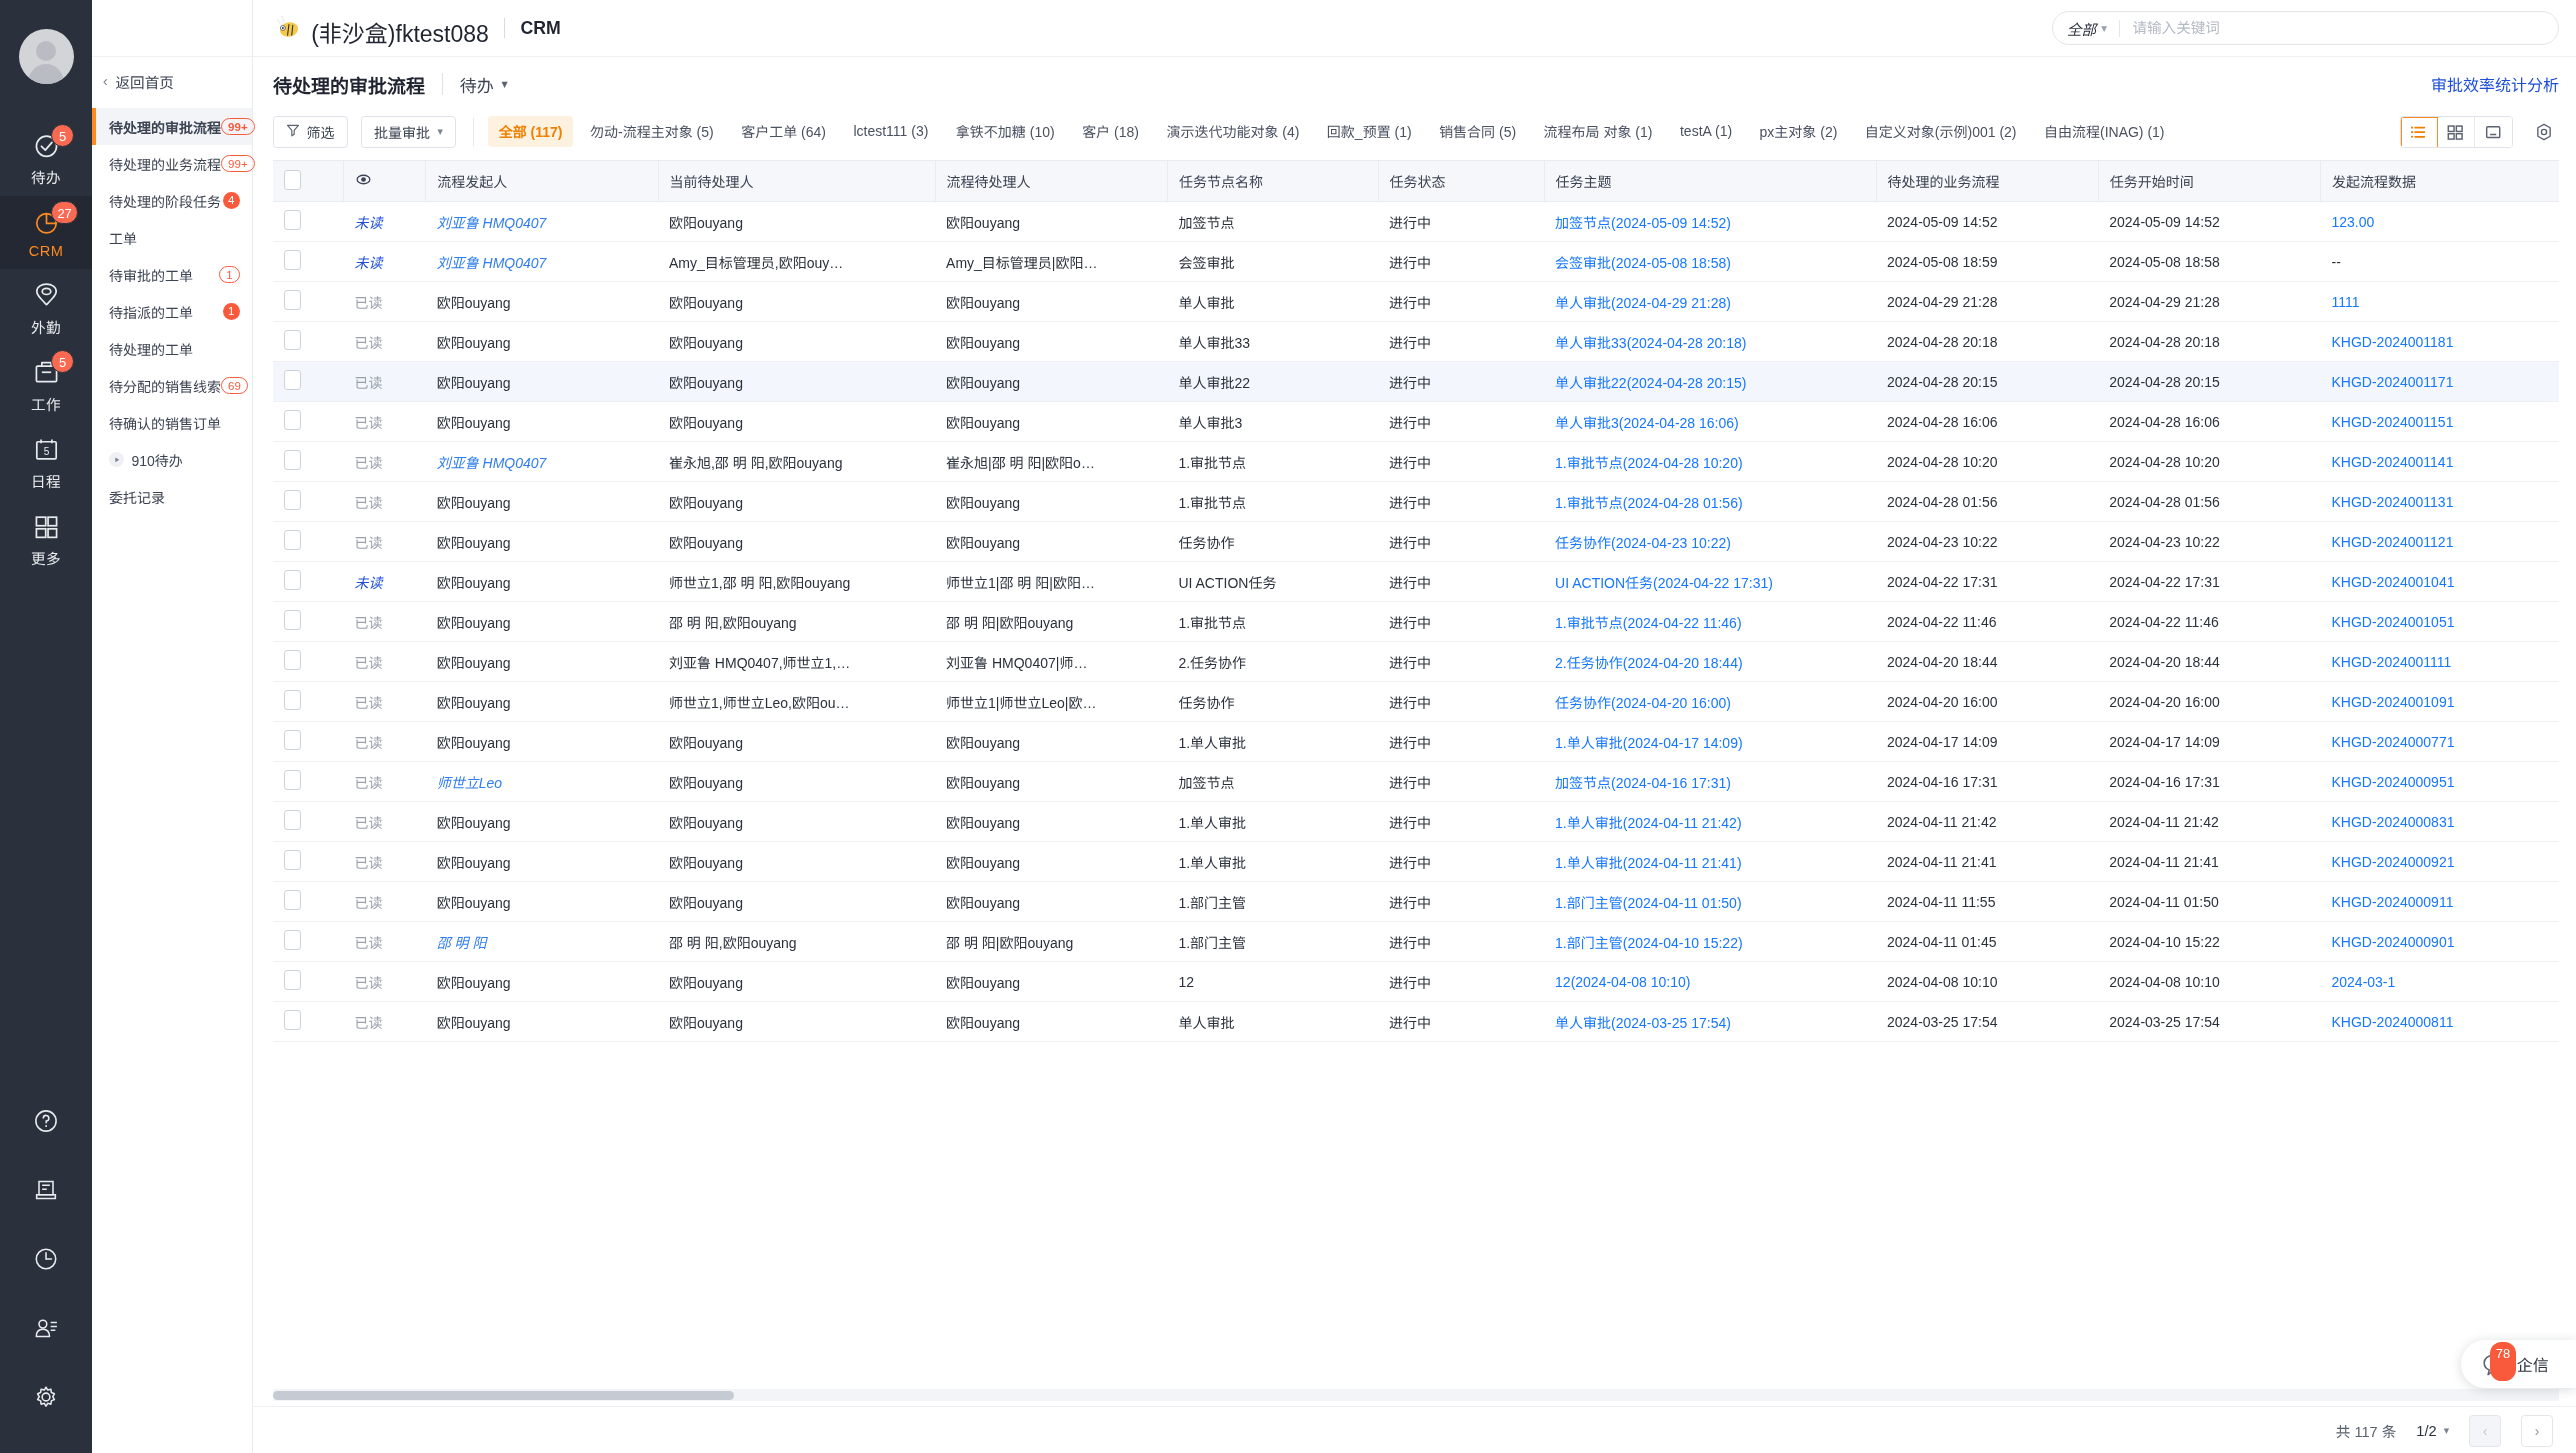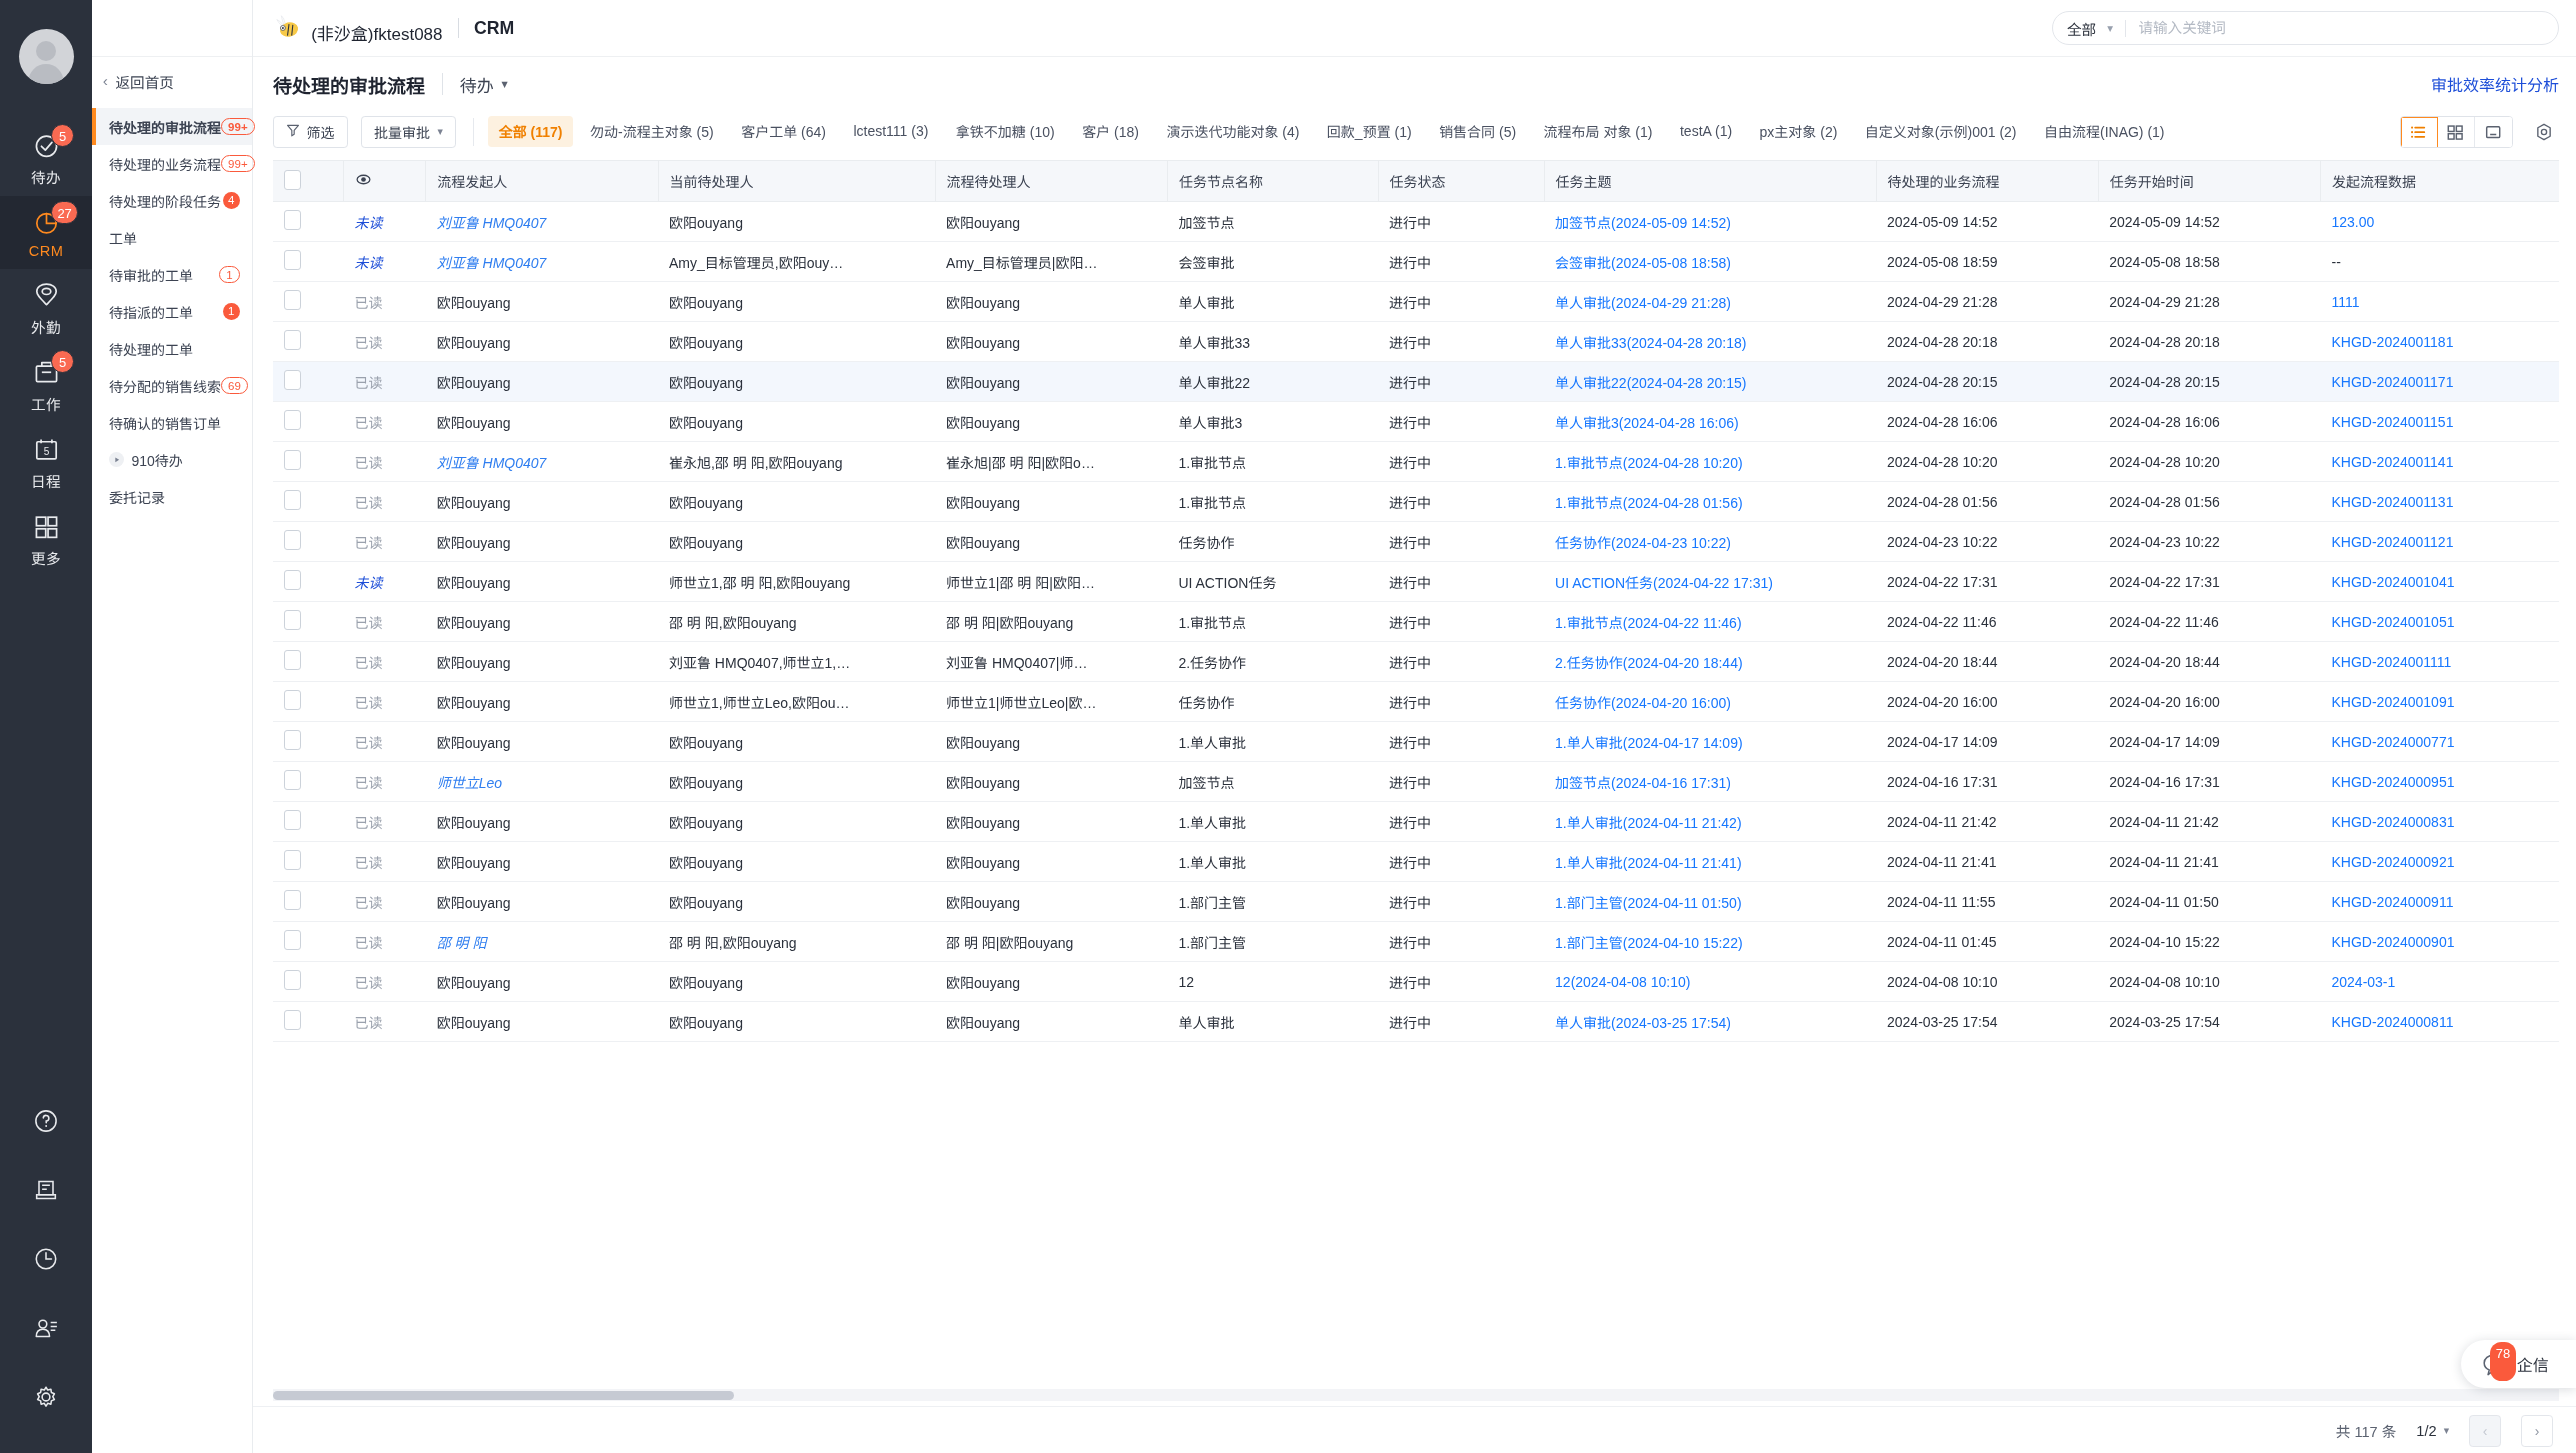--- a/index.html
+++ b/index.html
@@ -111,29 +111,29 @@
 
   
   .main { flex: 1 1 auto; display: flex; flex-direction: column; min-width: 0; height: 1454px; }
 
   .topbar {
     height: 57px; display: flex; align-items: center;
     border-bottom: 0.8px solid #eef0f2; padding: 0 17px 0 20px;
     background: #fff; flex: 0 0 57px;
   }
   .brand-logo { width: 29px; height: 26px; margin-right: 9.2px; }
-  .brand-name { font-size: 17px; color: #1f2430; margin-top: 8px; }
+  .brand-name { font-size: 23px; color: #1f2430; margin-top: 8px; }
   .brand-sep { width: 0.8px; height: 20px; background: #d8dce2; margin: 0 15.4px; }
   .brand-app { font-size: 17.7px; font-weight: bold; color: #1f2430; }
   .topbar-spacer { flex: 1 1 auto; }
   .searchbox {
     width: 507px; height: 34px; border: 0.8px solid #e3e6eb; border-radius: 17px;
     display: flex; align-items: center; padding: 0 14px; gap: 0; background: #fff;
   }
-  .search-scope { font-size: 14.6px; color: #2b313c; display: flex; align-items: center; gap: 11px; cursor: pointer; }
+  .search-scope { font-size: 14.6px; color: #2b313c; display: flex; align-items: center; gap: 5px; cursor: pointer; font-style: italic; }
   .search-scope .caret { color: #98a0ae; font-size: 11.5px; }
   .search-div { width: 0.8px; height: 17px; background: #e3e6eb; margin: 0 12.3px; }
   .search-input {
     border: 0; outline: none; font-size: 14.6px; color: #2b313c;
     flex: 1 1 auto; background: transparent;
     font-family: "Liberation Sans", sans-serif;
   }
   .search-input::placeholder { color: #b4bac4; }
 
   .page-head {

